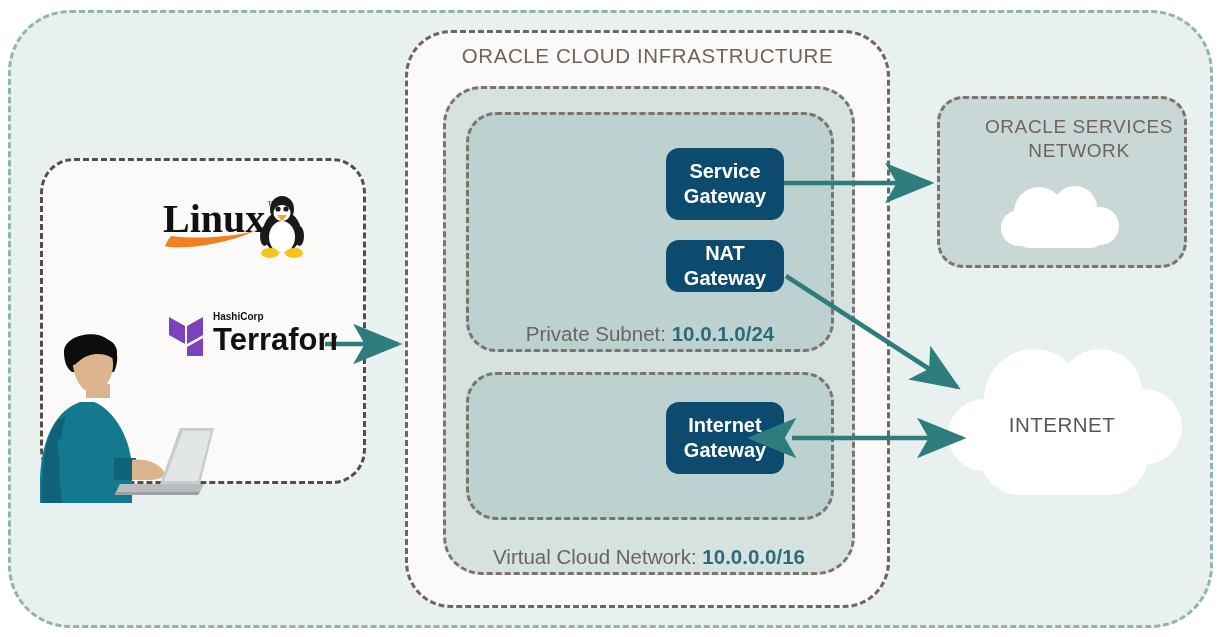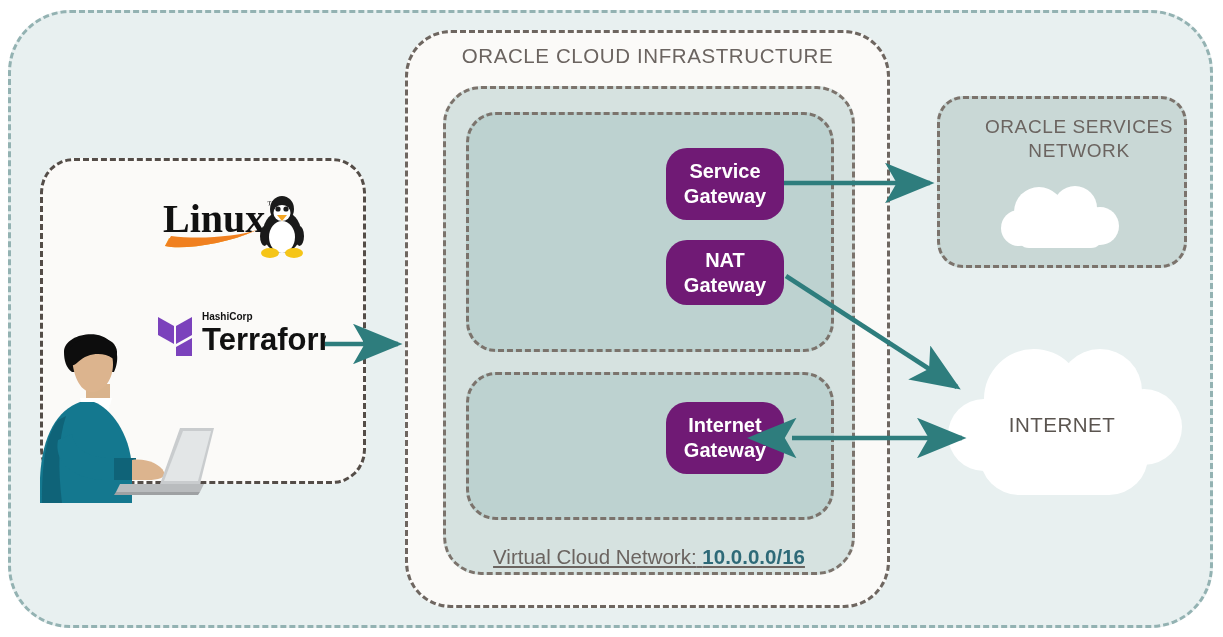--- a/index.html
+++ b/index.html
@@ -102,40 +102,40 @@
     font-size: 20.5px;
     color: #6b6460;
     white-space: nowrap;
   }
   .net-label .ip {
     color: #2e6a78;
     font-weight: bold;
   }
   .lbl-private { left: 466px; top: 322px; width: 368px; }
   .lbl-public  { left: 466px; top: 488px; width: 368px; }
-  .lbl-vcn     { left: 443px; top: 545px; width: 412px; text-decoration: underline; }
+  .lbl-vcn     { left: 443px; top: 545px; width: 412px; }
 
   
   .gw {
     position: absolute;
-    background: #701a75;
-    border-radius: 21px;
+    background: #0c4a6e;
+    border-radius: 13px;
     color: #ffffff;
     font-size: 20px;
     font-weight: bold;
     line-height: 1.25;
     display: flex;
     align-items: center;
     justify-content: center;
     text-align: center;
     white-space: pre-line;
     box-sizing: border-box;
   }
   .gw-service  { left: 666px; top: 148px; width: 118px; height: 72px; }
-  .gw-nat      { left: 666px; top: 240px; width: 118px; height: 65px; }
+  .gw-nat      { left: 666px; top: 240px; width: 118px; height: 52px; }
   .gw-internet { left: 666px; top: 402px; width: 118px; height: 72px; }
 
   
   .cloud { position: absolute; }
   .cloud-osn      { left: 997px; top: 186px;  width: 128px; height: 66px; }
   .cloud-internet { left: 942px; top: 347px;  width: 240px; height: 152px; }
 
   .internet-label {
     position: absolute;
     left: 942px; top: 413px;
@@ -149,21 +149,21 @@
   
   .overlay {
     position: absolute;
     left: 0; top: 0;
     width: 1223px; height: 637px;
     pointer-events: none;
   }
 
   
   .linux-logo   { position: absolute; left: 161px; top: 192px; width: 148px; height: 66px; }
-  .tf-logo      { position: absolute; left: 158px; top: 308px; width: 168px; height: 48px; }
+  .tf-logo      { position: absolute; left: 169px; top: 308px; width: 168px; height: 48px; }
   .person       { position: absolute; left: 28px;  top: 328px; width: 190px; height: 175px; }
 </style>
 </head>
 <body>
 
 <div id="stage">
 
   <div class="box outer-region"></div>
 
   <div class="box oci-region"></div>
@@ -177,20 +177,21 @@
   <div class="box local-region"></div>
 
   <div class="box osn-region"></div>
 
   <div class="region-title oci-title">ORACLE CLOUD INFRASTRUCTURE</div>
 
 
   <div class="region-title osn-title">ORACLE SERVICES
 NETWORK</div>
 
+  <div class="net-label lbl-private"><span>Private Subnet:</span> <span class="ip">10.0.1.0/24</span></div>
 
 
   <div class="net-label lbl-vcn"><span>Virtual Cloud Network:</span> <span class="ip">10.0.0.0/16</span></div>
 
   <div class="gw gw-service">Service
 Gateway</div>
 
   <div class="gw gw-nat">NAT
 Gateway</div>
 

